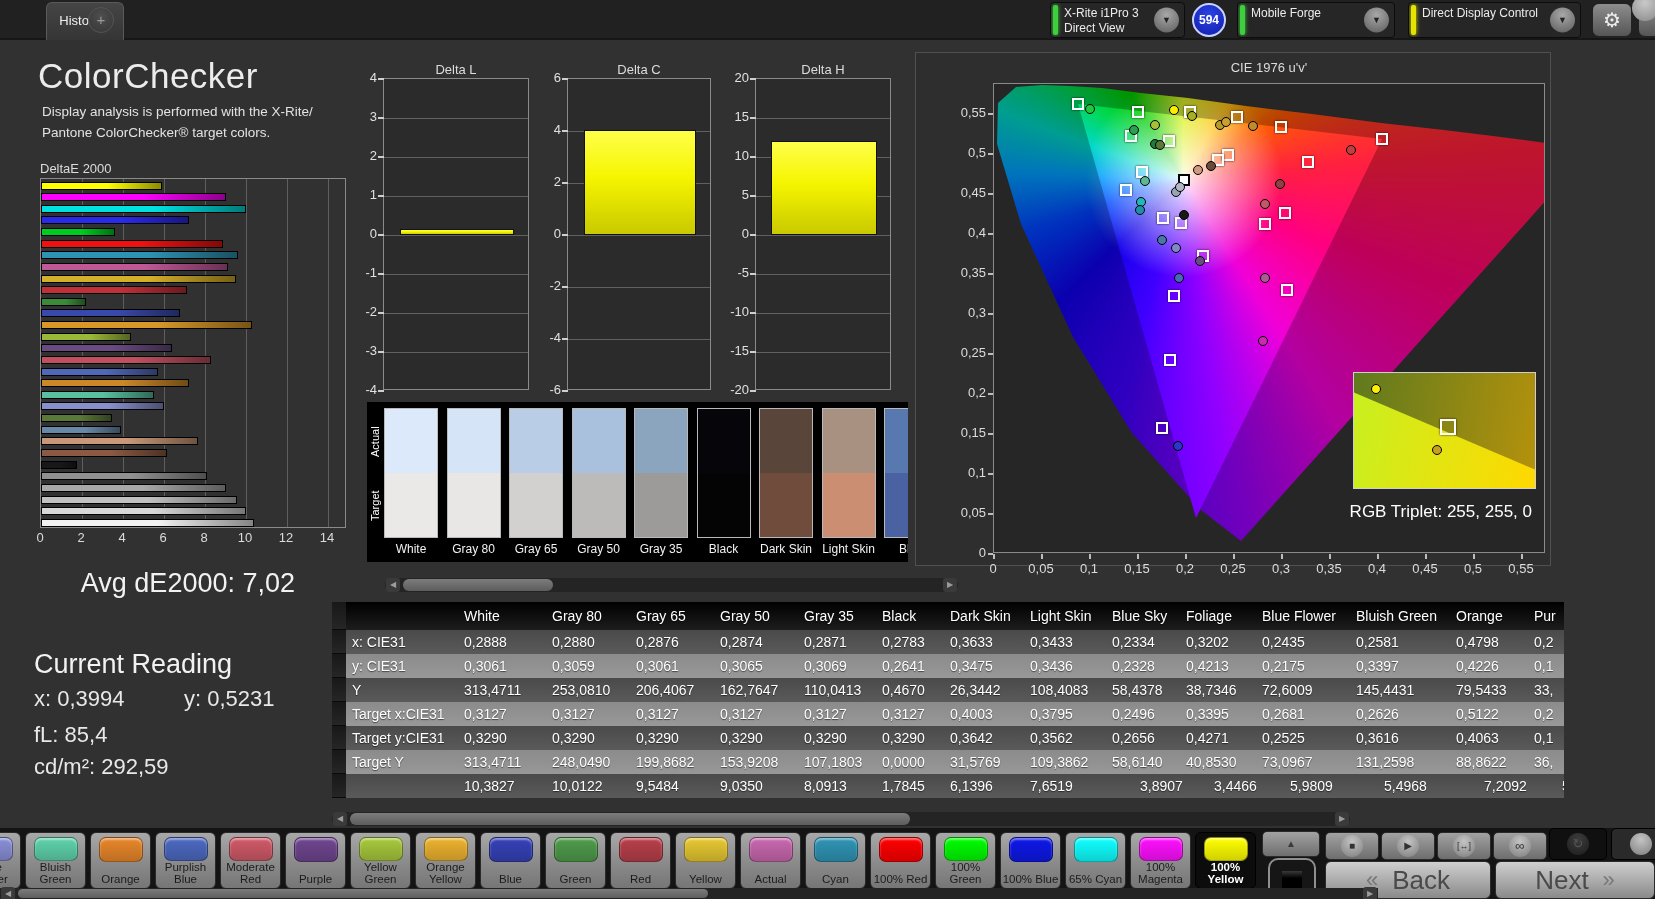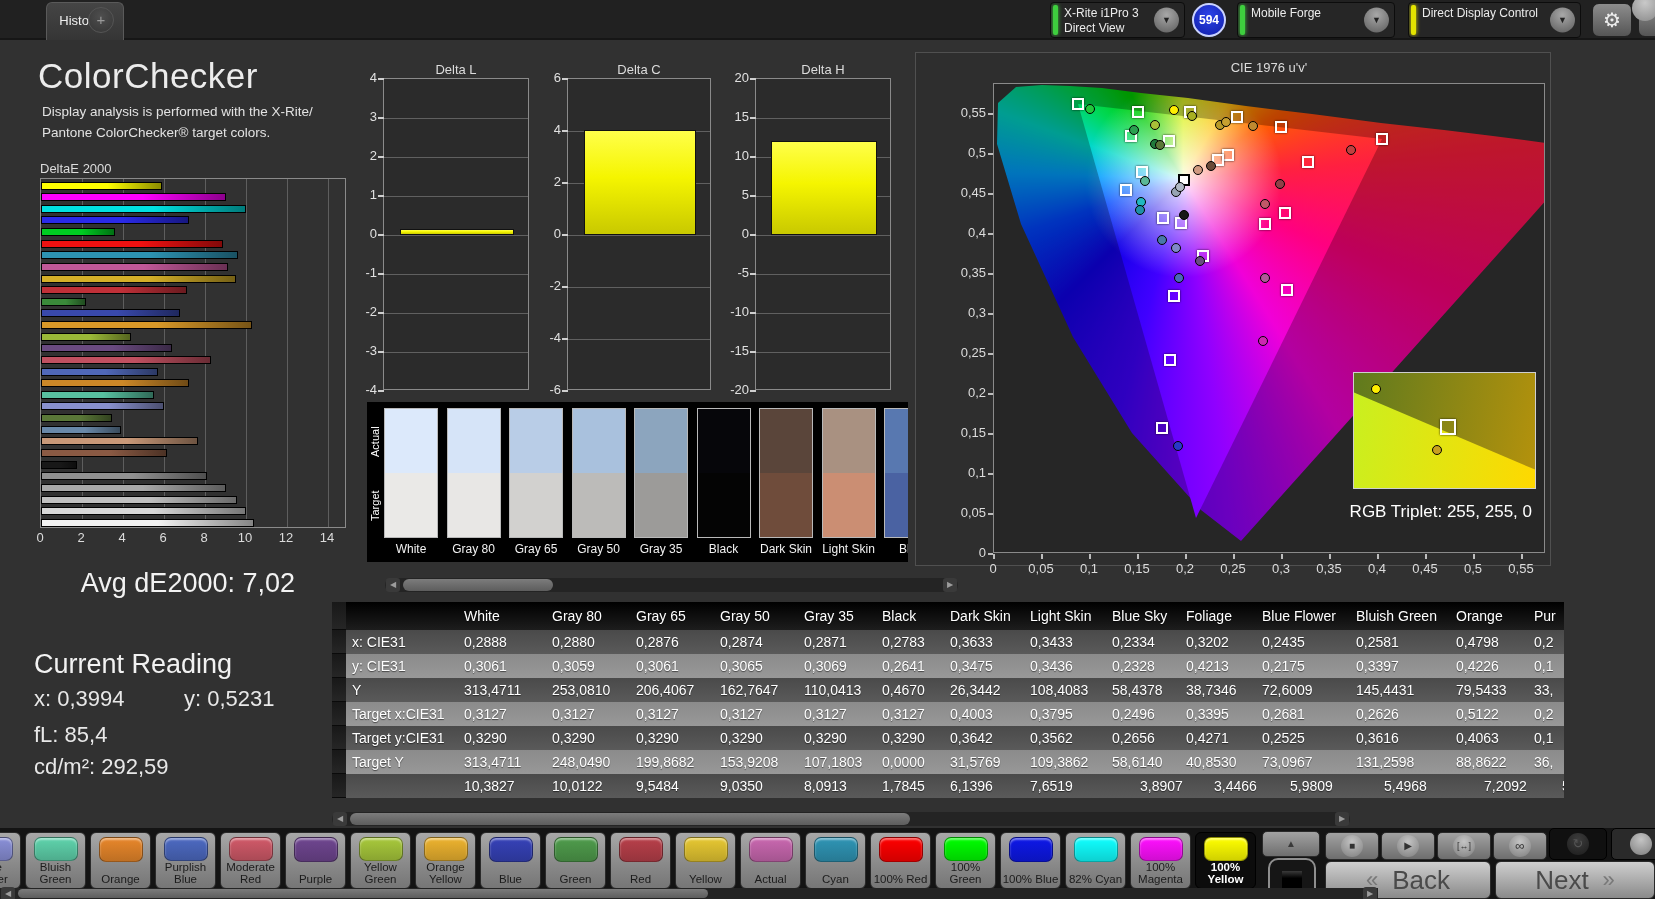--- a/index.html
+++ b/index.html
@@ -710,21 +710,21 @@
       <div class="bb-btn" style="left: 935px;">
         <div class="chip" style="background: linear-gradient(rgb(0, 255, 0), rgb(0, 209, 0));"></div>
         <div class="lbl">100% Green</div>
       </div>
       <div class="bb-btn" style="left: 1000px;">
         <div class="chip" style="background: linear-gradient(rgb(14, 24, 232), rgb(11, 20, 190));"></div>
         <div class="lbl">100% Blue</div>
       </div>
       <div class="bb-btn" style="left: 1065px;">
         <div class="chip" style="background: linear-gradient(rgb(16, 255, 255), rgb(13, 209, 209));"></div>
-        <div class="lbl">82% Cyan</div>
+        <div class="lbl">65% Cyan</div>
       </div>
       <div class="bb-btn" style="left: 1130px;">
         <div class="chip" style="background: linear-gradient(rgb(255, 16, 255), rgb(209, 13, 209));"></div>
         <div class="lbl">100% Magenta</div>
       </div>
       <div class="bb-btn sel" style="left: 1195px;">
         <div class="chip" style="background: linear-gradient(rgb(255, 255, 0), rgb(209, 209, 0));"></div>
         <div class="lbl">100% Yellow</div>
       </div>
     </div>

